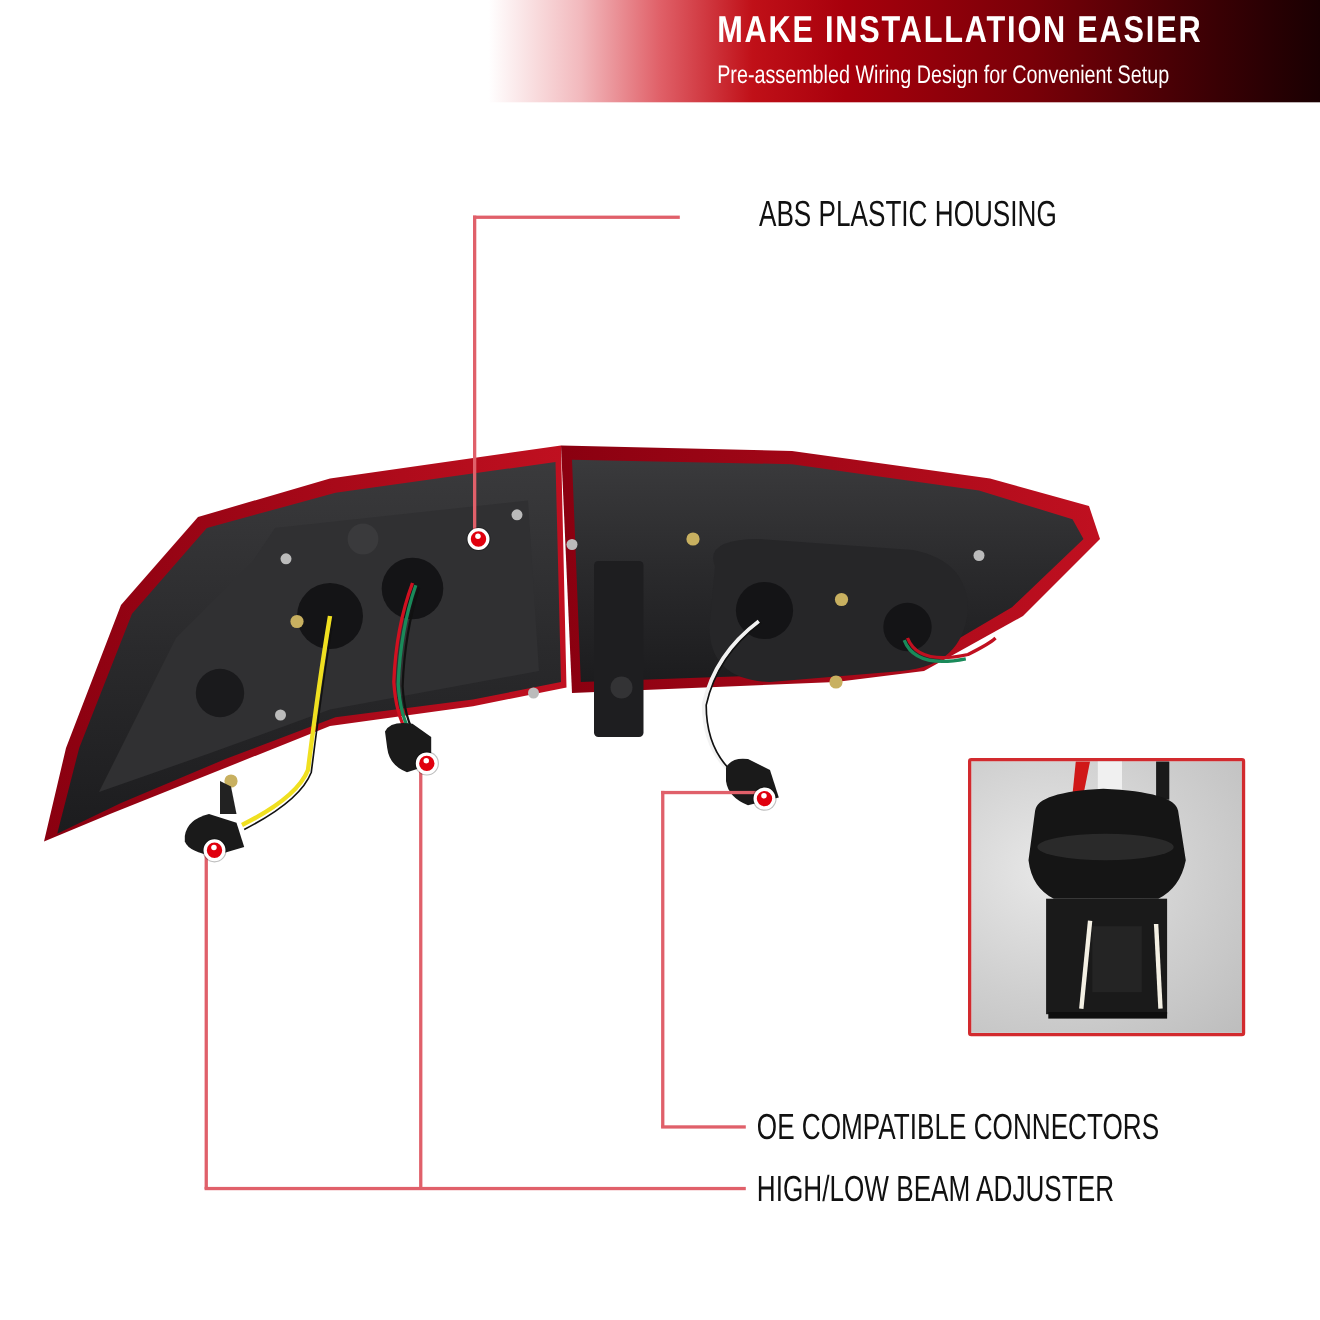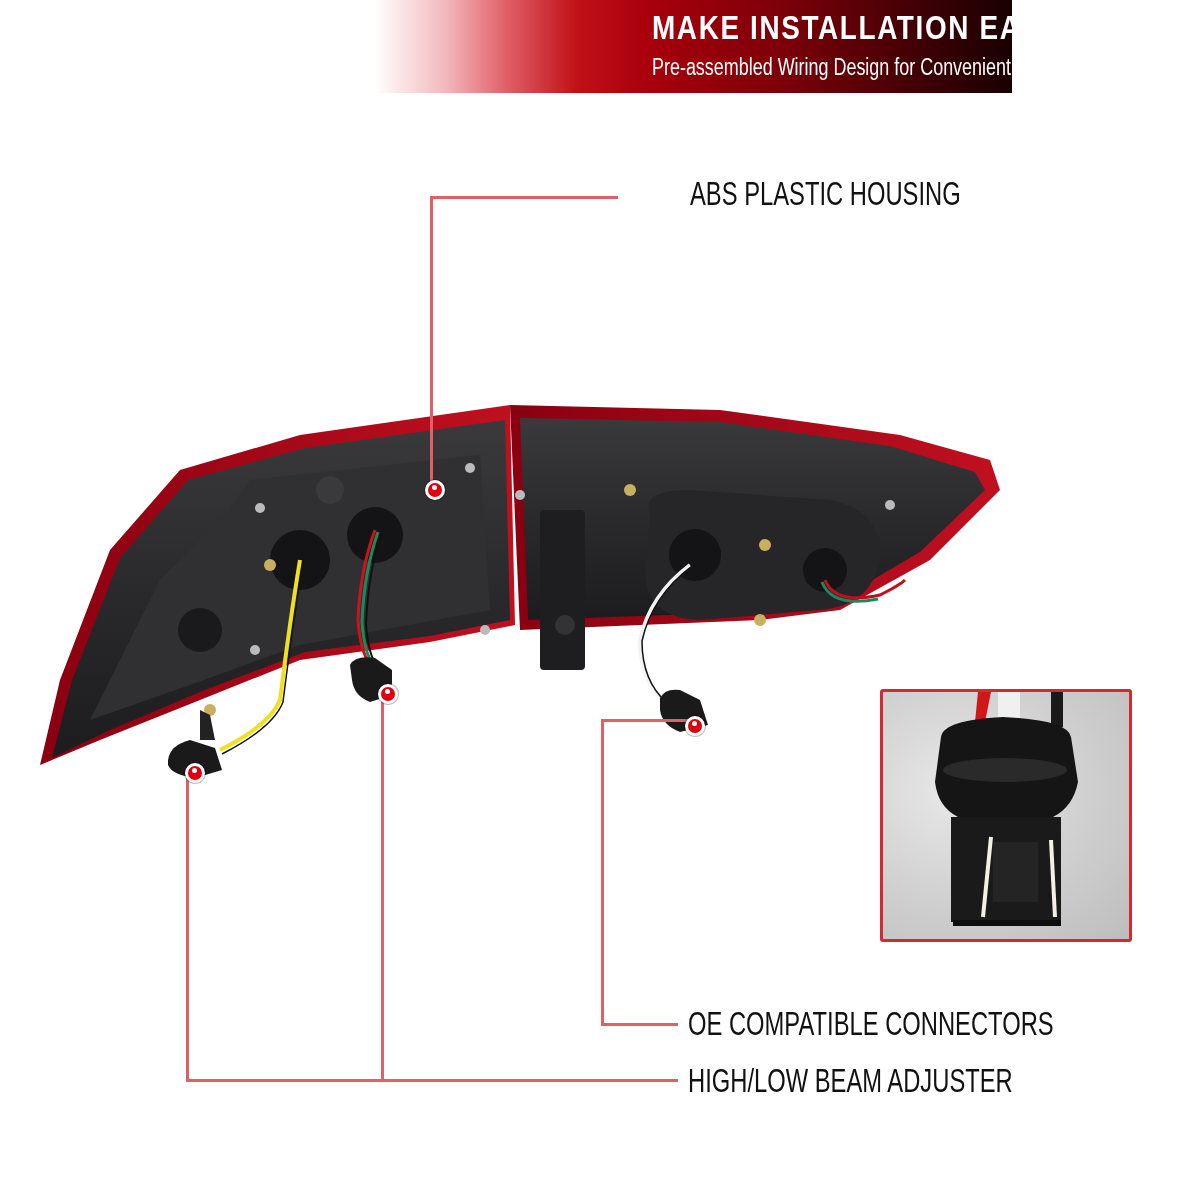--- a/index.html
+++ b/index.html
@@ -1,20 +1,20 @@
 <!DOCTYPE html>
 <html><head>
   <meta charset="utf-8">
   <style>
     * { box-sizing: border-box; margin: 0; padding: 0; }
     html, body { width: 1200px; height: 1200px; background: #ffffff; overflow: hidden; }
     body { position: relative; font-family: "Liberation Sans", "DejaVu Sans", sans-serif; }
 
     .banner {
-      position: absolute; left: 0; top: 0; width: 1012px; height: 93px;
+      position: absolute; left: 0; top: 0; width: 1200px; height: 93px;
       background: linear-gradient(90deg, #ffffff 0%, #ffffff 37%, #f2b9bd 44%, #e06068 50%, #c01018 57%, #a8000c 64%, #7a0008 78%, #3a0004 92%, #1a0002 100%);
     }
     .banner-title {
       position: absolute; left: 652px; top: 8px;
       color: #ffffff; font-family: "Liberation Sans Narrow", "Liberation Sans", sans-serif;
       font-weight: bold; font-size: 34px; letter-spacing: 2px;
       transform: scaleX(0.82); transform-origin: left top; white-space: nowrap;
     }
     .banner-sub {
       position: absolute; left: 652px; top: 54px;

